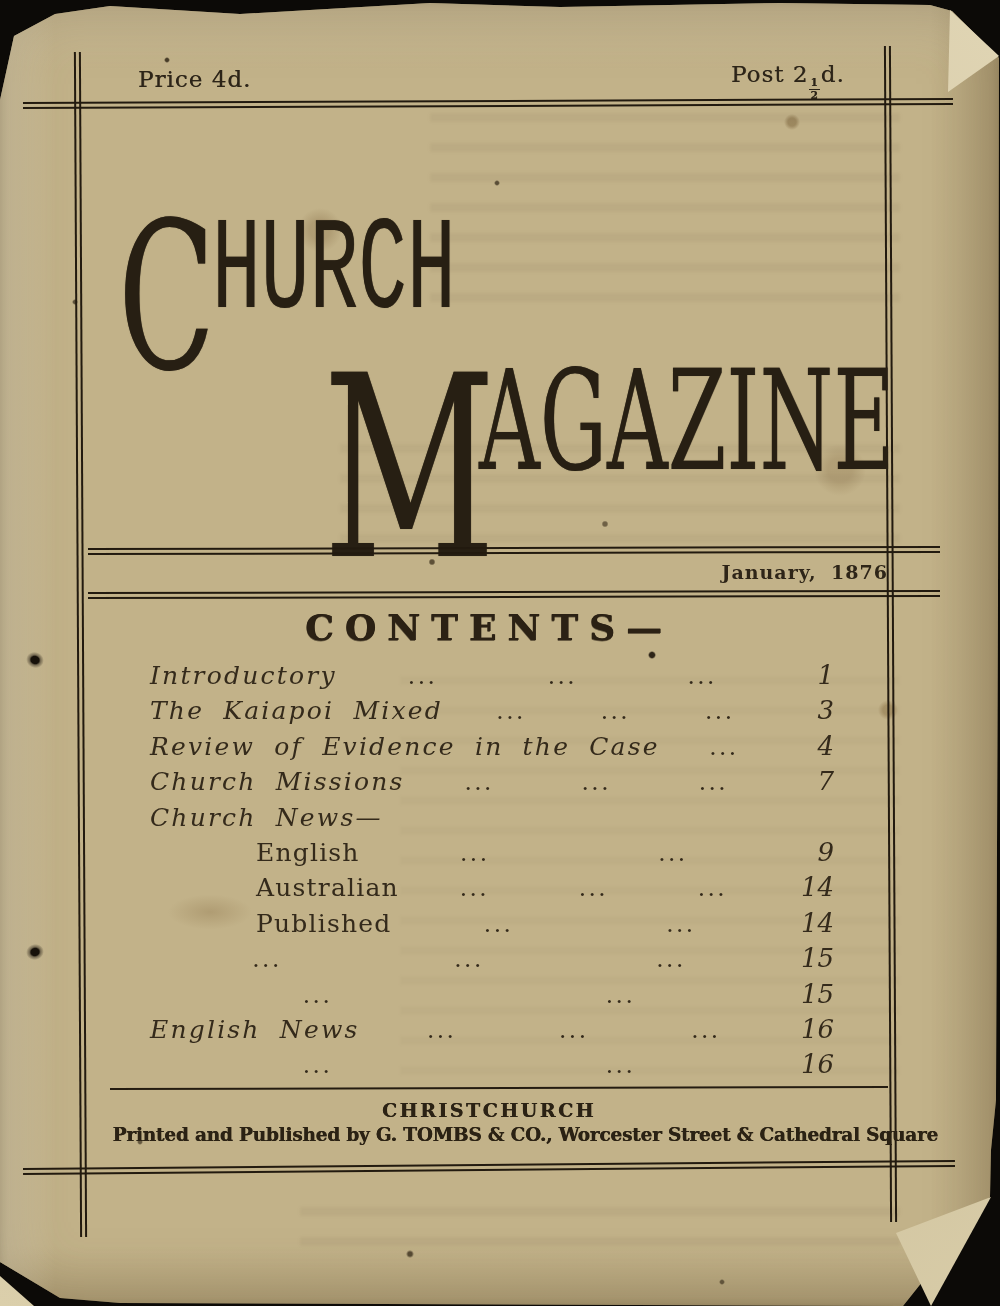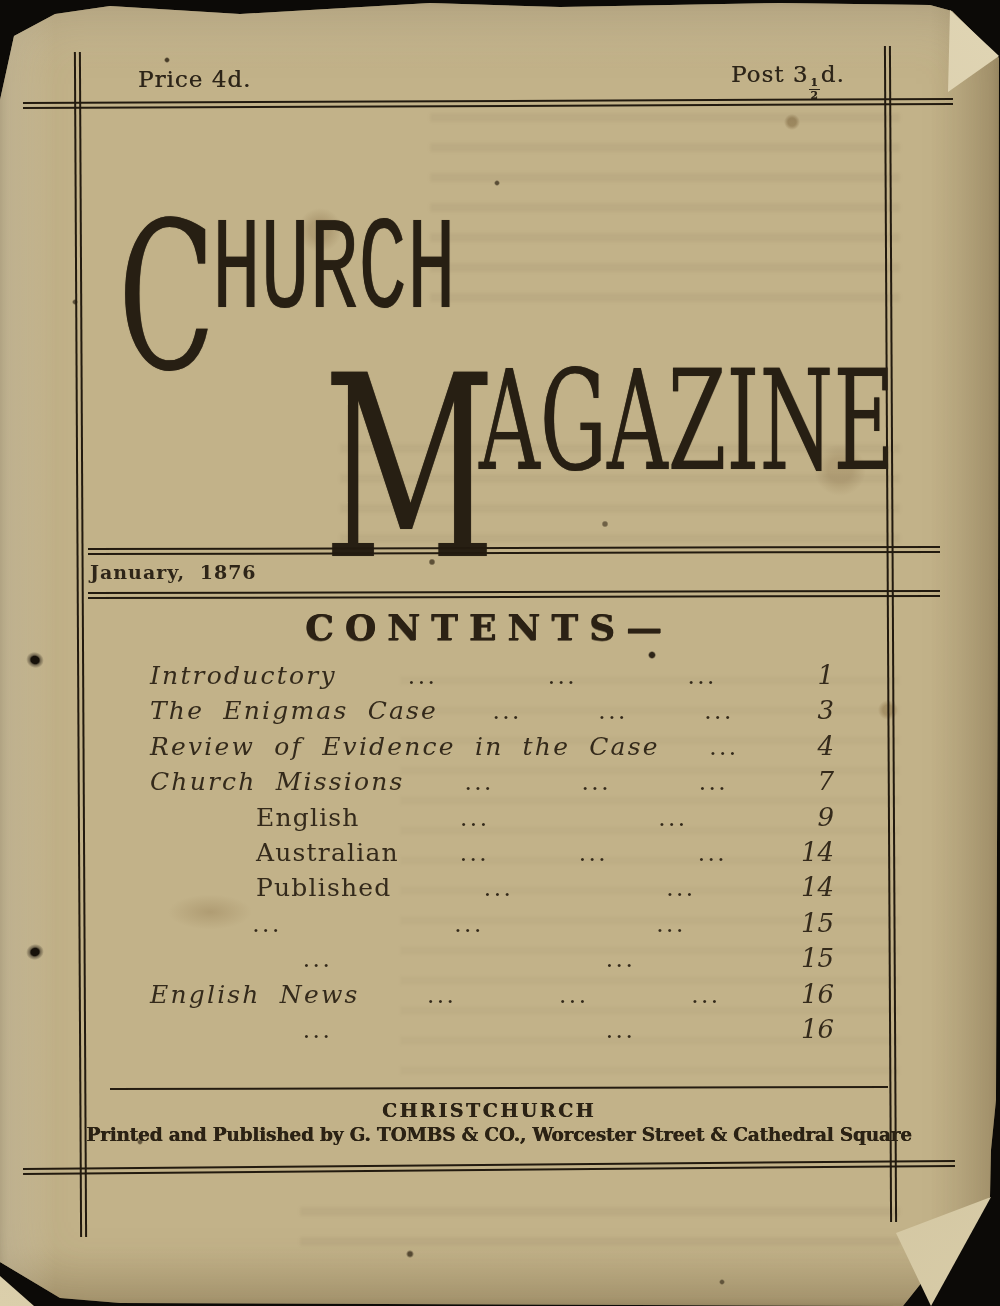--- a/index.html
+++ b/index.html
@@ -89,39 +89,39 @@
   .tx{display:inline-block;transform-origin:0 50%;}
   .t-c{left:118px;top:195px;font-size:205px;}
   .t-c .tx{transform:scaleX(.62);}
   .t-hurch{left:212px;top:207px;font-size:131px;font-family:Liberation Mono, monospace;}
   .t-hurch .tx{transform:scaleX(.62);}
   .t-m{left:323px;top:343px;font-size:252px;}
   .t-m .tx{transform:scaleX(.67);}
   .t-agazine{left:479px;top:353px;font-size:138px;}
   .t-agazine .tx{transform:scaleX(.61);}
   
-  .date-line{position:absolute;left:90px;top:561px;width:798px;text-align:left;
+  .date-line{position:absolute;left:90px;top:561px;width:798px;text-align:right;
     font-size:19px;font-weight:bold;letter-spacing:1px;word-spacing:7px;color:#2e2518;}
   .contents-heading{position:absolute;left:90px;top:606px;width:798px;text-align:center;
     font-size:36px;font-weight:bold;letter-spacing:11px;color:#2b2114;
     text-shadow:.6px 0 0 currentColor, 0 .5px 0 rgba(43,33,20,.6);}
   
   .contents-list{position:absolute;left:150px;top:658px;width:684px;color:#342a1b;}
   .c-row{height:35.4px;line-height:35.4px;display:flex;align-items:baseline;}
   .c-title{font-size:25px;font-style:italic;letter-spacing:2.2px;word-spacing:9px;white-space:nowrap;}
   .c-row.roman .c-title{font-style:normal;letter-spacing:1.2px;word-spacing:5px;}
   .c-row.indent .c-title{padding-left:106px;}
   .c-leaders{flex:1;display:flex;justify-content:space-around;margin:0 10px 0 16px;}
   .c-dots{font-size:23px;letter-spacing:2.5px;font-style:normal;}
   .c-page{width:52px;text-align:right;font-size:26px;font-style:italic;}
   
   .imprint-city{position:absolute;left:90px;top:1099px;width:798px;text-align:center;
     font-size:19px;font-weight:bold;letter-spacing:2.5px;color:#2b2214;
     text-shadow:.4px 0 0 currentColor;}
-  .imprint-line{position:absolute;left:60px;top:1124px;width:878px;text-align:center;
+  .imprint-line{position:absolute;left:60px;top:1124px;width:878px;text-align:right;
     font-size:18.5px;font-weight:bold;letter-spacing:-.2px;color:#2b2214;
     text-shadow:.4px 0 0 currentColor;}
 </style>
 </head>
 <body>
 
 <div class="scene">
 
   <div class="paper"></div>
 
@@ -134,21 +134,21 @@
   <div class="hole hole-2"></div>
 
   <div class="print">
 
     <div class="hr2 rule-top"></div>
     <div class="vr2 rule-left"></div>
     <div class="vr2 rule-right"></div>
     <div class="hr2 rule-bottom"></div>
 
     <div class="price">Price 4d.</div>
-    <div class="post"><span>Post 3</span><span class="frac">
+    <div class="post"><span>Post 2</span><span class="frac">
           <span class="num">1</span>
           <span class="den">2</span>
         </span><span>d.</span></div>
 
     <div class="t t-c"><span class="tx">C</span></div>
     <div class="t t-hurch"><span class="tx">HURCH</span></div>
     <div class="t t-m"><span class="tx">M</span></div>
     <div class="t t-agazine"><span class="tx">AGAZINE</span></div>
 
     <div class="hr2 rule-date-top"></div>
@@ -163,21 +163,21 @@
         <span class="c-title">Introductory</span>
         <span class="c-leaders">
             <span class="c-dots">...</span>
             <span class="c-dots">...</span>
             <span class="c-dots">...</span>
           </span>
         <span class="c-page">1</span>
       </div>
 
       <div class="c-row">
-        <span class="c-title">The Enigmas Case</span>
+        <span class="c-title">The Kaiapoi Mixed</span>
         <span class="c-leaders">
             <span class="c-dots">...</span>
             <span class="c-dots">...</span>
             <span class="c-dots">...</span>
           </span>
         <span class="c-page">3</span>
       </div>
 
       <div class="c-row">
         <span class="c-title">Review of Evidence in the Case</span>
@@ -190,20 +190,25 @@
       <div class="c-row">
         <span class="c-title">Church Missions</span>
         <span class="c-leaders">
             <span class="c-dots">...</span>
             <span class="c-dots">...</span>
             <span class="c-dots">...</span>
           </span>
         <span class="c-page">7</span>
       </div>
 
+      <div class="c-row">
+        <span class="c-title">Church News—</span>
+        <span class="c-leaders"></span>
+        <span class="c-page"></span>
+      </div>
 
       <div class="c-row roman indent">
         <span class="c-title">English</span>
         <span class="c-leaders">
             <span class="c-dots">...</span>
             <span class="c-dots">...</span>
           </span>
         <span class="c-page">9</span>
       </div>
 

